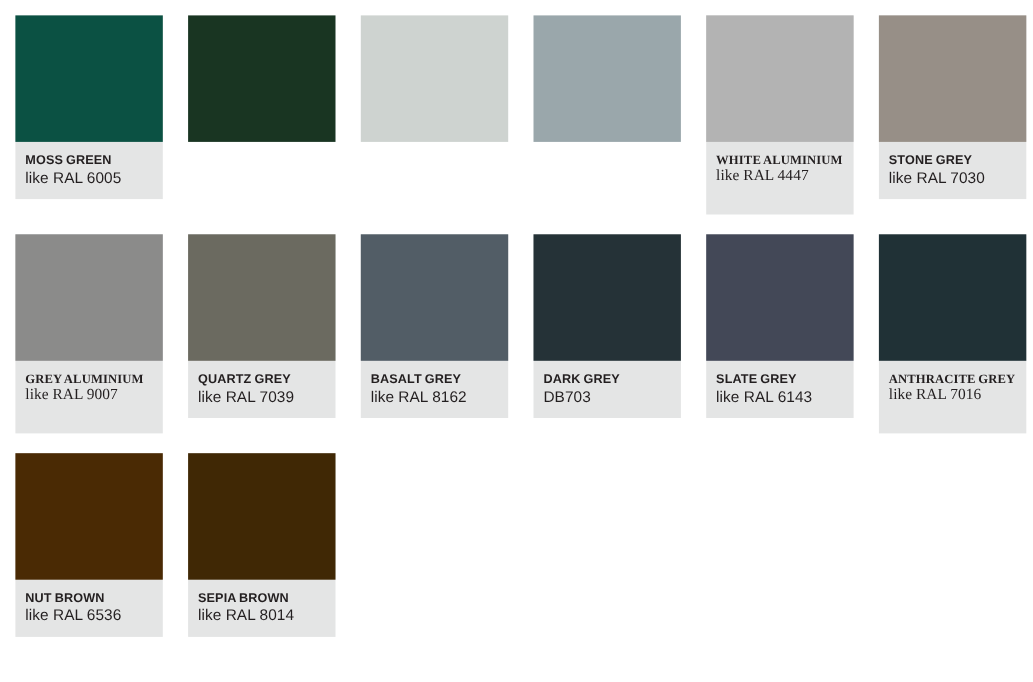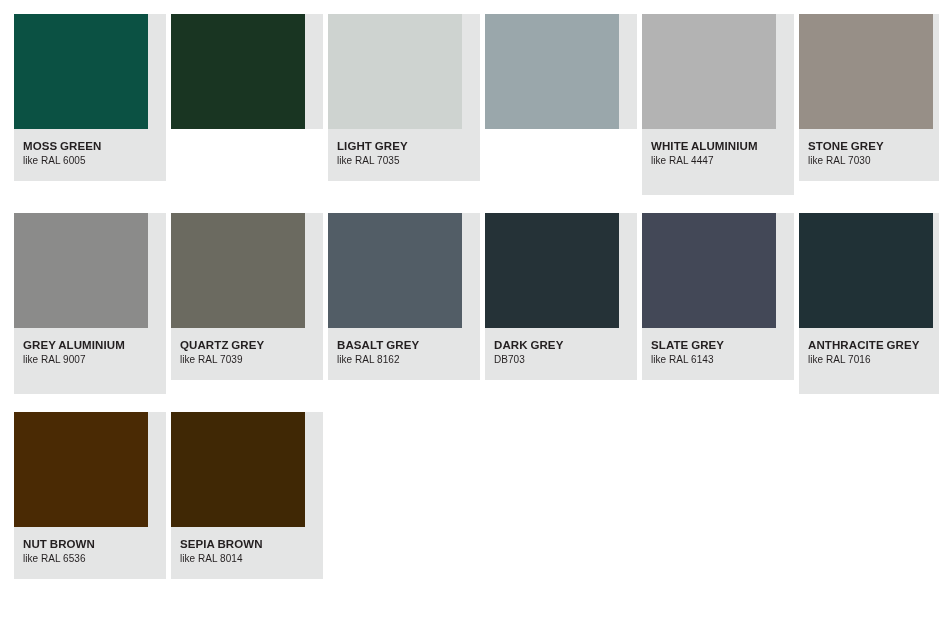--- a/index.html
+++ b/index.html
@@ -27,21 +27,21 @@
 
   .swatch-grid {
     display: grid;
     grid-template-columns: repeat(6, 134px);
     column-gap: 23px;
     row-gap: 18px;
     align-items: start;
   }
 
   .swatch-card {
-    width: 152px;
+    width: 134px;
     background: #e4e5e5;
     display: flex;
     flex-direction: column;
     align-self: start;
   }
 
   .swatch-chip {
     width: 134px;
     height: 115px;
     display: block;
@@ -58,53 +58,49 @@
     font-weight: bold;
     line-height: 14px;
     letter-spacing: 0.1px;
     color: #231f20;
     text-transform: uppercase;
     margin: 0 0 1px 0;
     word-spacing: -0.5px;
   }
 
   .swatch-ref {
-    font-size: 10px;
+    font-size: 14px;
     font-weight: normal;
     line-height: 14px;
     color: #231f20;
     margin: 0;
     letter-spacing: 0.05px;
   }
 
   
   .rows-2 .swatch-caption { min-height: 52px; }
-  .rows-3 .swatch-caption { min-height: 66px; }
+  .rows-3 .swatch-caption { min-height: 66px; font-family: Liberation Serif, serif; }
 </style>
 </head>
 <body>
 
 <div id="palette-page">
   <div class="swatch-grid" id="swatch-grid">
       <div class="swatch-card rows-2">
         <div class="swatch-chip" style="background: rgb(11, 81, 67);"></div>
         <div class="swatch-caption">
           <div class="swatch-name">MOSS GREEN</div>
           <div class="swatch-ref">like RAL 6005</div>
         </div>
       </div>
       <div class="swatch-card rows-2">
         <div class="swatch-chip" style="background: rgb(25, 53, 34);"></div>
       </div>
       <div class="swatch-card rows-2">
         <div class="swatch-chip" style="background: rgb(206, 211, 208);"></div>
-        <div class="swatch-caption">
-          <div class="swatch-name">LIGHT GREY</div>
-          <div class="swatch-ref">like RAL 7035</div>
-        </div>
       </div>
       <div class="swatch-card rows-2">
         <div class="swatch-chip" style="background: rgb(154, 167, 171);"></div>
       </div>
       <div class="swatch-card rows-3">
         <div class="swatch-chip" style="background: rgb(179, 179, 179);"></div>
         <div class="swatch-caption">
           <div class="swatch-name">WHITE ALUMINIUM</div>
           <div class="swatch-ref">like RAL 4447</div>
         </div>

